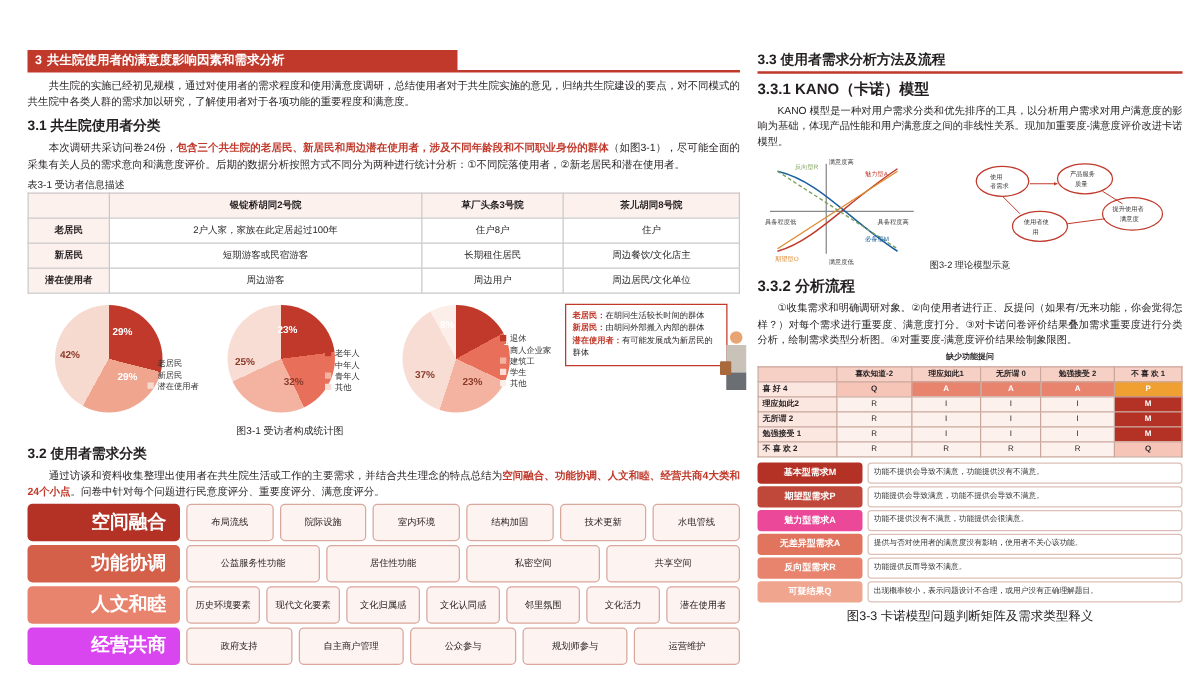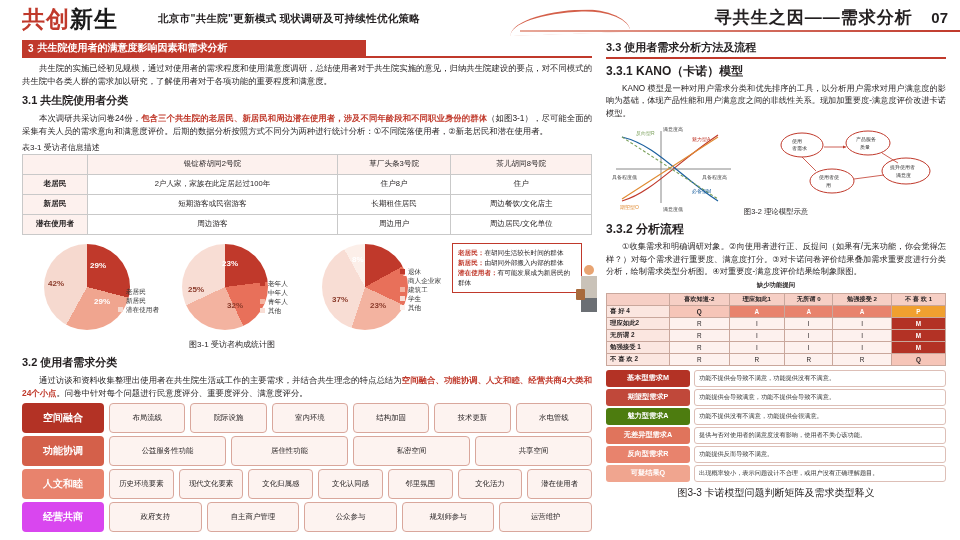--- a/index.html
+++ b/index.html
@@ -28,21 +28,21 @@
 
   .para{font-size:8.4px;line-height:13px;text-indent:17px;margin:4px 0 2px 0;text-align:justify;}
   h3.sub{font-size:11px;font-weight:bold;margin:5px 0 2px 0;color:#231f20;}
   h4.sub4{font-size:12px;font-weight:bold;margin:4px 0 2px 0;color:#231f20;}
   .red{color:#c0392b;font-weight:bold;}
   .tbl-cap{font-size:8px;margin:4px 0 1px 0;}
 
   
   table.t31{border-collapse:collapse;width:570px;font-size:7.6px;}
   table.t31 th,table.t31 td{border:1px solid #c9c9c9;padding:3px 2px;text-align:center;height:13px;}
-  table.t31 th{background:#fdf1ee;font-weight:normal;}
+  table.t31 th{background:#fdf1ee;font-weight:bold;}
   table.t31 td.rowh{background:#fdf1ee;font-weight:bold;width:60px;}
 
   
   .pies{position:relative;width:570px;height:100px;margin-top:4px;}
   .pie{position:absolute;width:86px;height:86px;border-radius:50%;}
   .pie1{left:22px;top:5px;background:conic-gradient(#c0392b 0 29%,#f0a58f 29% 58%,#f6d9cf 58% 100%);}
   .pie2{left:160px;top:5px;background:conic-gradient(#c0392b 0 23%,#e8705a 23% 43%,#f3b3a0 43% 68%,#f8ddd4 68% 100%);}
   .pie3{left:300px;top:5px;background:conic-gradient(#c0392b 0 17%,#e8705a 17% 32%,#f3b3a0 32% 55%,#f8ddd4 55% 92%,#fcefe9 92% 100%);}
   .pieval{position:absolute;font-size:8px;font-weight:bold;color:#fff;}
   .pieval.dk{color:#8a3a2a;}
@@ -52,21 +52,21 @@
 
   
   .notebox{position:absolute;left:430px;top:4px;width:118px;border:1px solid #c0392b;background:#fff;padding:4px 5px;font-size:6.6px;line-height:10px;}
   .notebox b{color:#c0392b;}
   
   .person{position:absolute;left:553px;top:24px;width:28px;height:52px;}
 
   
   .flow{width:570px;margin-top:3px;}
   .flow-row{display:flex;align-items:stretch;margin-bottom:3px;height:30px;}
-  .flow-lead{width:82px;border-radius:4px;color:#fff;font-size:10px;font-weight:bold;display:flex;align-items:center;justify-content:center;text-align:left;line-height:11px;}
+  .flow-lead{width:82px;border-radius:4px;color:#fff;font-size:15px;font-weight:bold;display:flex;align-items:center;justify-content:center;text-align:left;line-height:11px;padding-left:40px;}
   .c1{background:#b33225;}.c2{background:#d4604a;}.c3{background:#e8836d;}.c4{background:#d946ef;}
   .flow-cells{display:flex;flex:1;margin-left:5px;}
   .fcell{flex:1;margin-right:5px;border:1px solid #d9a79c;border-radius:4px;background:#fdf3f0;font-size:7.4px;display:flex;align-items:center;justify-content:center;text-align:center;line-height:9px;padding:0 1px;}
   .fcell:last-child{margin-right:0;}
   .sec-underline-r{width:340px;}
   .para-r{font-size:8.2px;line-height:12.5px;text-indent:16px;margin:3px 0 2px 0;text-align:justify;}
 
   
   .kano{position:relative;width:340px;height:92px;margin-top:3px;}
   .kano svg{position:absolute;left:0;top:0;}
@@ -83,41 +83,29 @@
   td.ci{background:#fdf1ee;}
   td.cr{background:#fdf1ee;}
   td.cp{background:#f0a030;color:#fff;font-weight:bold;}
   .mxtitle{font-size:6.4px;text-align:center;font-weight:bold;}
 
   
   .kdefs{margin-top:4px;width:340px;}
   .kdef{display:flex;align-items:stretch;margin-bottom:2px;height:17px;}
   .kdef .tag{width:84px;border-radius:3px;color:#fff;font-size:7.2px;font-weight:bold;display:flex;align-items:center;justify-content:center;text-align:right;line-height:8.5px;}
   .kdef .txt{flex:1;margin-left:4px;border:1px solid #ddbfb7;border-radius:3px;background:#fff;font-size:6.2px;line-height:7.5px;display:flex;align-items:center;padding:0 4px;color:#333;}
-  .k1{background:#b33225;}.k2{background:#c0483a;}.k3{background:#4d7c0f;}
+  .k1{background:#b33225;}.k2{background:#c0483a;}.k3{background:#ec4899;}
   .k4{background:#e0745c;}.k5{background:#e8836d;}.k6{background:#f0a58f;}
   .cap-r{font-size:10px;text-align:center;margin-top:4px;}
 </style>
 </head>
 <body>
 
 <div class="page">
 
-  <div class="header">
-    <div class="logo">
-      <span>共创</span><span class="w">新生</span>
-    </div>
-    <div class="subtitle">北京市"共生院"更新模式 现状调研及可持续性优化策略</div>
-    <div class="hdr-swoosh"></div>
-    <div class="hdr-right">
-      <span class="hdr-title">寻共生之因——需求分析</span>
-      <span class="hdr-num">07</span>
-    </div>
-    <div class="hdr-line"></div>
-  </div>
 
   <div class="col-left">
 
     <div class="secbar">
       <span class="num">3</span>
       <span>共生院使用者的满意度影响因素和需求分析</span>
     </div>
     <div class="sec-underline"></div>
 
     <p class="para">共生院的实施已经初见规模，通过对使用者的需求程度和使用满意度调研，总结使用者对于共生院实施的意见，归纳共生院建设的要点，对不同模式的共生院中各类人群的需求加以研究，了解使用者对于各项功能的重要程度和满意度。</p>

